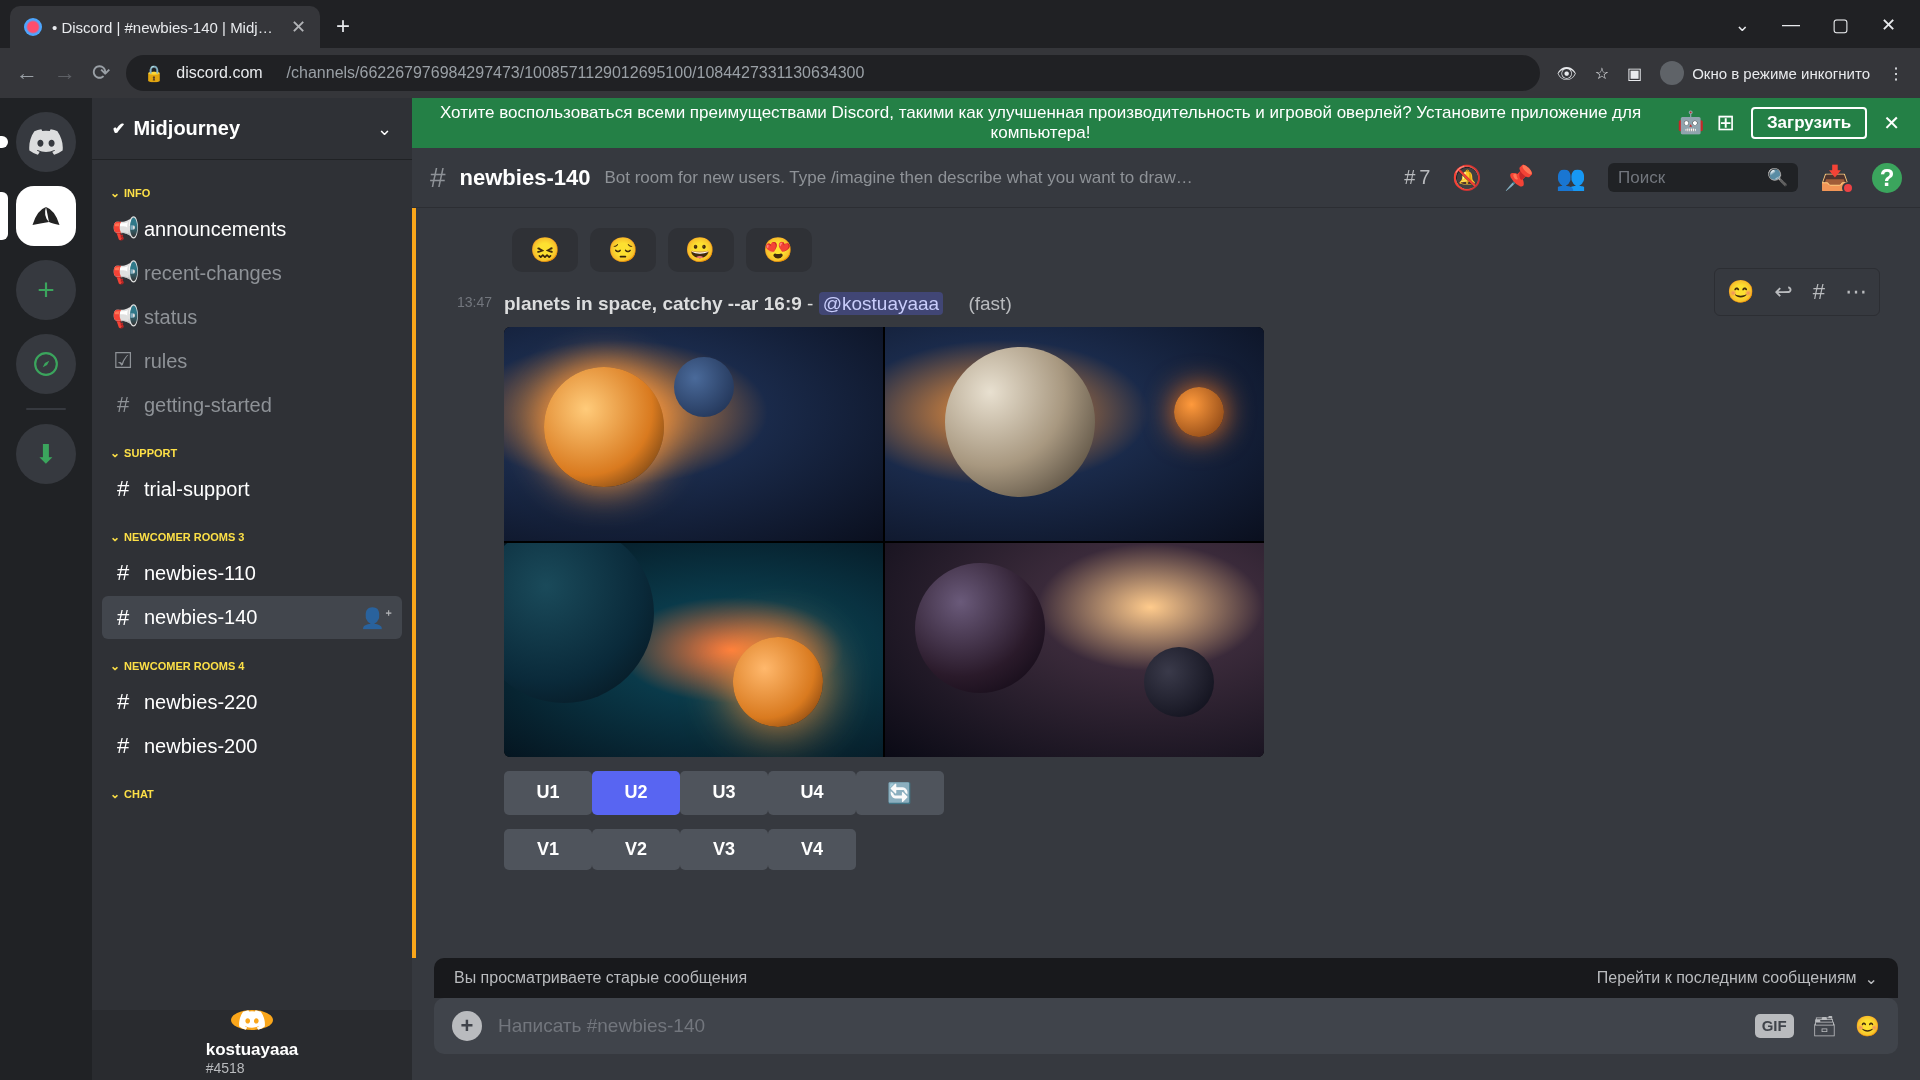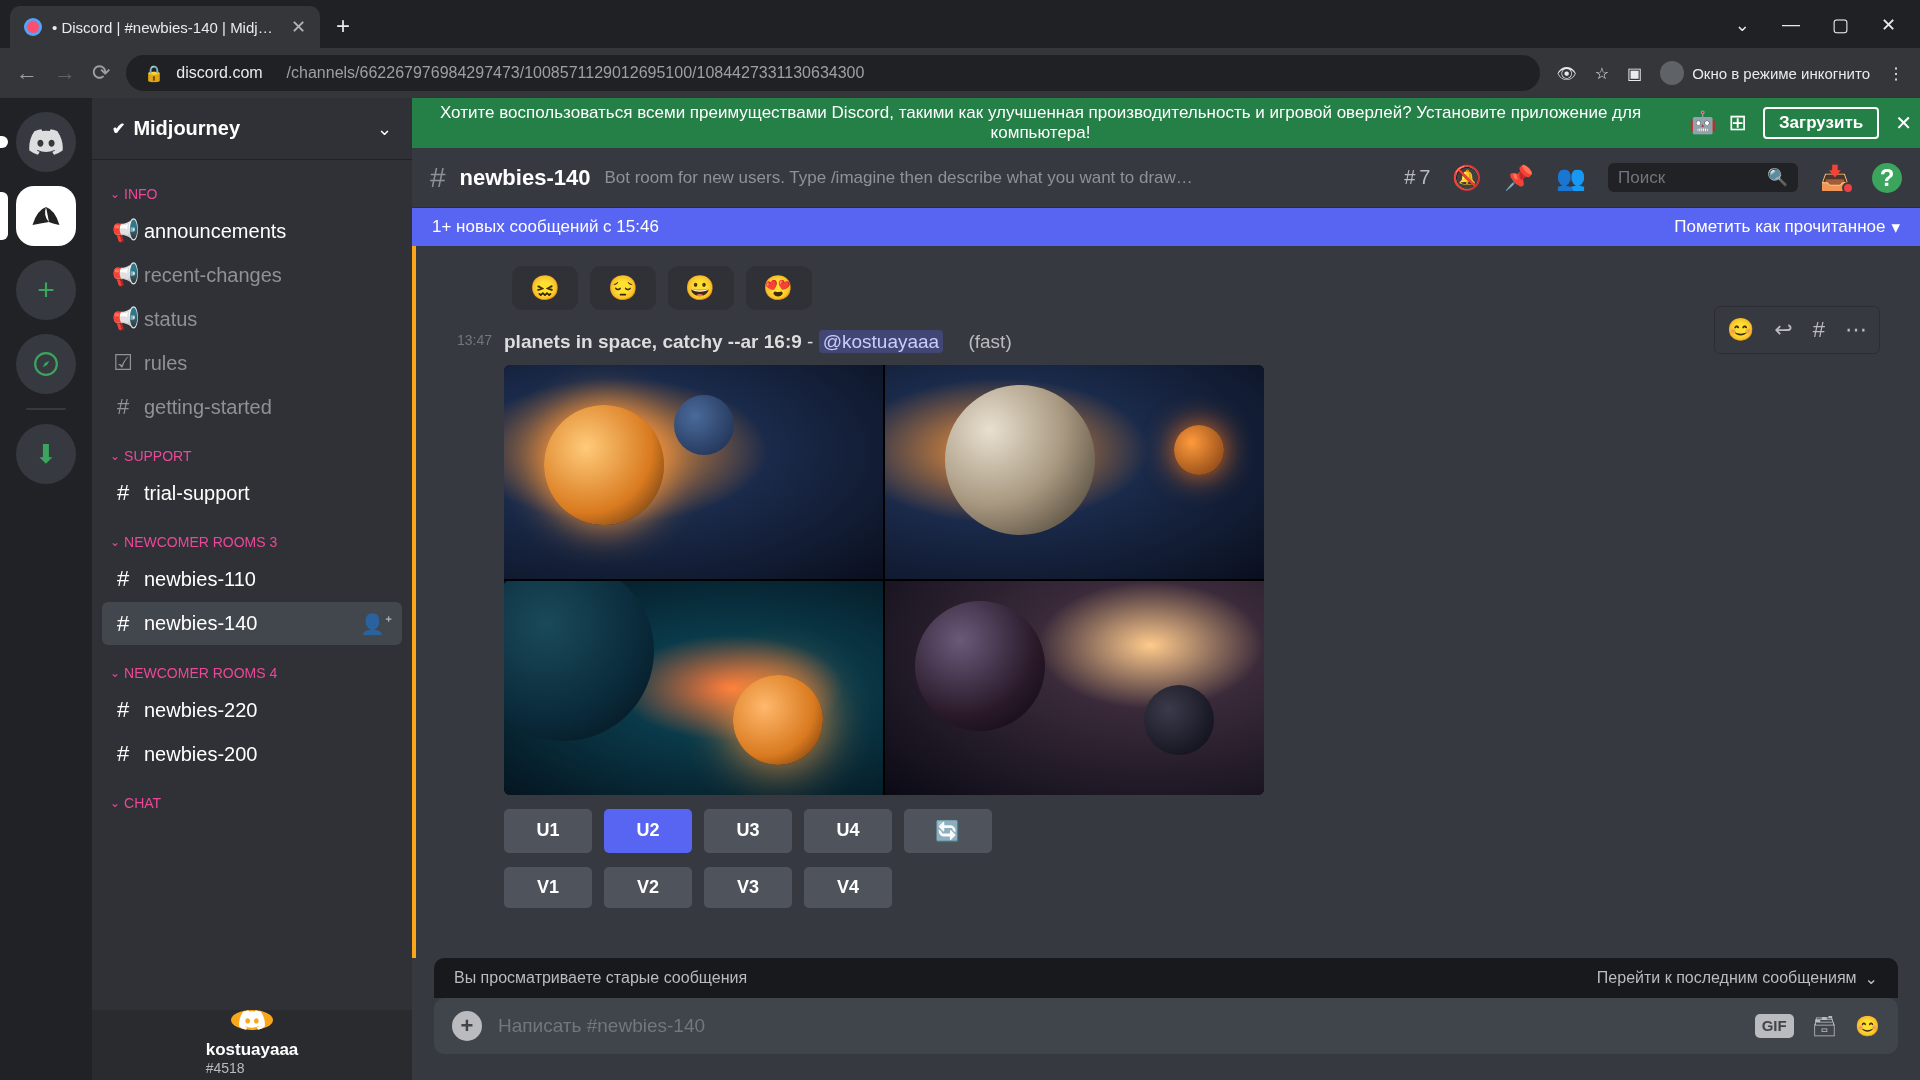--- a/index.html
+++ b/index.html
@@ -38,21 +38,21 @@
 .server-indicator { position: absolute; left: -16px; top: 6px; width: 8px; height: 48px; background: #fff; border-radius: 0 6px 6px 0; }
 .server-indicator.small { height: 12px; top: 24px; }
 
 
 .sidebar { width: 320px; background: #2f3136; display: flex; flex-direction: column; }
 .server-header { height: 62px; display: flex; align-items: center; padding: 0 20px; border-bottom: 1px solid #202225; cursor: pointer; }
 .server-name { font-weight: 700; font-size: 20px; color: #fff; flex: 1; display: flex; align-items: center; gap: 8px; }
 .verified { color: #fff; font-size: 16px; }
 
 .channel-list { flex: 1; overflow-y: auto; padding: 8px 10px; }
-.category { color: #ec4899; font-size: 14px; font-weight: 400; text-transform: uppercase; padding: 18px 8px 6px; cursor: pointer; display: flex; align-items: center; gap: 4px; }
+.category { color: #fde047; font-size: 11px; font-weight: 700; text-transform: uppercase; padding: 18px 8px 6px; cursor: pointer; display: flex; align-items: center; gap: 4px; }
 .category::before { content: '⌄'; font-size: 12px; }
 .channel { display: flex; align-items: center; gap: 10px; padding: 8px 10px; border-radius: 6px; color: #8e9297; font-size: 20px; cursor: pointer; margin: 2px 0; }
 .channel.active { background: #42464d; color: #fff; }
 .channel.bright { color: #fff; font-weight: 500; }
 .ch-icon { font-size: 22px; width: 22px; text-align: center; }
 .channel .add-icon { margin-left: auto; opacity: .6; }
 
 .user-panel { height: 70px; background: #292b2f; display: flex; align-items: center; padding: 0 12px; gap: 10px; flex-direction: column; }
 .avatar { width: 42px; height: 42px; border-radius: 50%; background: #faa61a; display: flex; align-items: center; justify-content: center; color: #fff; position: relative; }
 .user-info { flex: 1; }
@@ -60,21 +60,21 @@
 .user-tag { color: #b9bbbe; font-size: 14px; }
 .user-controls { display: flex; gap: 14px; color: #b9bbbe; }
 .user-controls span { cursor: pointer; font-size: 22px; }
 .mic-off { position: relative; }
 .mic-off::after { content: ''; position: absolute; width: 28px; height: 3px; background: #ed4245; transform: rotate(-45deg); left: -3px; top: 10px; border-radius: 2px; }
 
 
 .main { flex: 1; background: #36393f; display: flex; flex-direction: column; min-width: 0; }
 
 
-.promo { background: #248046; height: 50px; display: flex; align-items: center; padding: 0 8px; gap: 16px; color: #fff; font-size: 17px; font-weight: 500; }
+.promo { background: #248046; height: 50px; display: flex; align-items: center; padding: 0 20px; gap: 16px; color: #fff; font-size: 17px; font-weight: 500; }
 .promo-text { flex: 1; text-align: center; }
 .promo-icons { display: flex; gap: 12px; font-size: 22px; }
 .promo-btn { border: 2px solid #fff; border-radius: 4px; padding: 4px 14px; cursor: pointer; font-weight: 600; }
 .promo-close { cursor: pointer; font-size: 20px; }
 
 
 .ch-header { height: 60px; display: flex; align-items: center; padding: 0 18px; gap: 14px; border-bottom: 1px solid #2c2e33; }
 .ch-hash { color: #8e9297; font-size: 28px; }
 .ch-name { color: #fff; font-size: 22px; font-weight: 700; }
 .ch-topic { color: #8e9297; font-size: 17px; flex: 1; white-space: nowrap; overflow: hidden; text-overflow: ellipsis; }
@@ -116,21 +116,21 @@
 .sc1::after { width: 60px; height: 60px; background: radial-gradient(circle at 35% 35%, #4a6a9a, #1a2a4a); left: 170px; top: 30px; }
 .sc2::before { width: 150px; height: 150px; background: radial-gradient(circle at 30% 30%, #e8e0d0, #a89880 50%, #3a3228); left: 60px; top: 20px; }
 .sc2::after { width: 50px; height: 50px; background: radial-gradient(circle at 35% 35%, #ff9a3c, #7a3a10); right: 40px; top: 60px; box-shadow: 0 0 30px #ff7a1c; }
 .sc3 { background: radial-gradient(ellipse at 60% 50%, #ff7a3c 0%, #0a3a4a 35%, #051520 100%); }
 .sc3::before { width: 180px; height: 180px; background: radial-gradient(circle at 40% 35%, #1a4a5a, #0a2a3a 60%, #051018); left: -30px; top: -20px; }
 .sc3::after { width: 90px; height: 90px; background: radial-gradient(circle at 35% 35%, #ffb86c, #d97a1f 60%, #5a2a08); right: 60px; bottom: 30px; box-shadow: 0 0 50px #ff9a3c; }
 .sc4 { background: radial-gradient(ellipse at 70% 30%, #ffcb8c 0%, #3a2a3a 30%, #0a0a15 100%); }
 .sc4::before { width: 130px; height: 130px; background: radial-gradient(circle at 35% 30%, #6a5a7a, #2a1a2a 60%, #0a0510); left: 30px; top: 20px; }
 .sc4::after { width: 70px; height: 70px; background: radial-gradient(circle at 35% 35%, #3a3a4a, #0a0a15); right: 50px; bottom: 40px; }
 
-.btn-row { display: flex; gap: 12px; margin-top: 14px; }
+.btn-row { display: flex; gap: 0; margin-top: 14px; }
 .mj-btn { background: #4f545c; border: none; color: #fff; font-size: 18px; font-weight: 600; padding: 10px 0; width: 88px; border-radius: 5px; cursor: pointer; }
 .mj-btn.primary { background: #5865f2; }
 .mj-btn.refresh { font-size: 20px; }
 
 
 .jump-bar { background: #18191c; height: 40px; display: flex; align-items: center; padding: 0 20px; color: #b9bbbe; font-size: 16px; margin: 0 22px; border-radius: 10px 10px 0 0; }
 .jump-bar .spacer { flex: 1; }
 .jump-link { cursor: pointer; display: flex; align-items: center; gap: 8px; font-weight: 500; }
 
 
@@ -310,28 +310,20 @@
         <span>👥</span>
         <div class="search-box">
           <span>Поиск</span>
           <span style="margin-left:auto">🔍</span>
         </div>
         <span class="inbox-icon">📥<span class="inbox-badge"></span></span>
         <span class="help-icon">?</span>
       </div>
     </div>
 
-    <div class="new-msg-bar">
-      <span>1+ новых сообщений с 15:46</span>
-      <span class="spacer"></span>
-      <span class="mark-read">
-        <span>Пометить как прочитанное</span>
-        <span>▾</span>
-      </span>
-    </div>
 
     <div class="messages">
       <div class="msg-accent"></div>
 
       <div class="reactions" id="reactions-row">
           <div class="reaction">😖</div>
           <div class="reaction">😔</div>
           <div class="reaction">😀</div>
           <div class="reaction">😍</div>
         </div>

